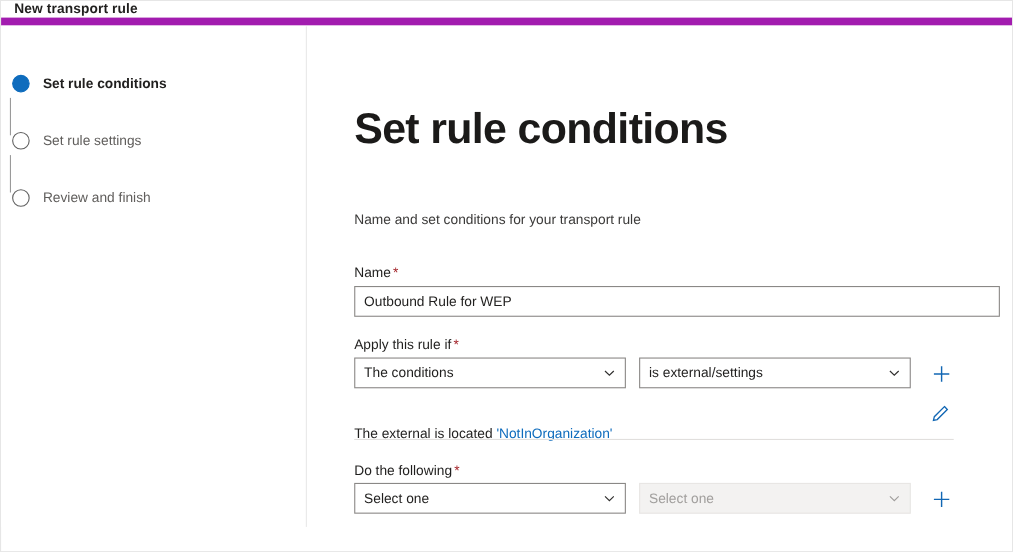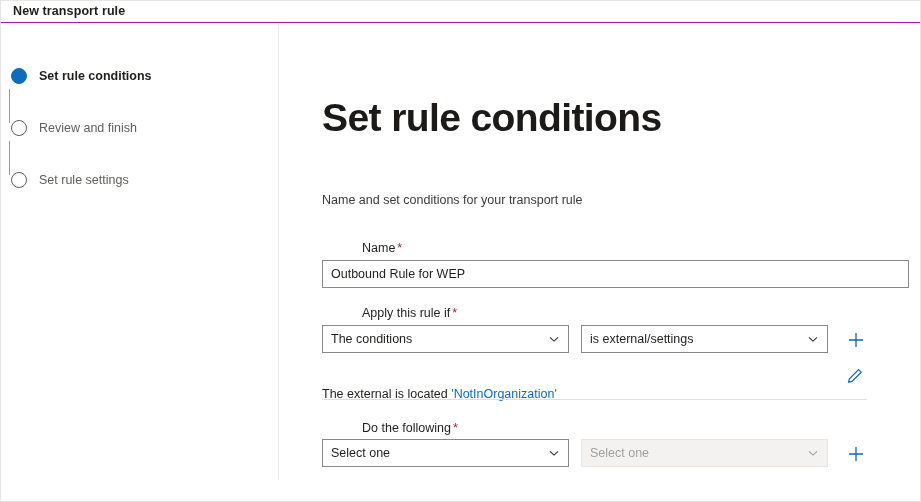--- a/index.html
+++ b/index.html
@@ -25,21 +25,21 @@
     overflow: hidden;
   }
 
   
   .titlebar {
     position: absolute;
     left: 0; top: 0;
     width: 921px;
     height: 22px;
     background: #ffffff;
-    border-bottom: 1px solid #a21caf;
+    border-bottom: 7px solid #a21caf;
     box-sizing: border-box;
     display: flex;
     align-items: center;
   }
   .titlebar-title {
     padding-left: 12px;
     font-size: 12.5px;
     font-weight: bold;
     color: #201f1e;
     letter-spacing: .1px;
@@ -136,21 +136,20 @@
     white-space: nowrap;
   }
 
   
   .field-label {
     position: absolute;
     font-size: 12.5px;
     color: #201f1e;
     white-space: nowrap;
     font-weight: normal;
-    margin-left: 40px;
   }
   .req-star {
     color: #a4262c;
     font-size: 12.5px;
     margin-left: 2px;
   }
 
   .text-input {
     position: absolute;
     box-sizing: border-box;
@@ -272,26 +271,26 @@
 
     <div class="steps">
 
       <div class="step">
         <span class="step-marker active"></span>
         <span class="step-label current">Set rule conditions</span>
       </div>
 
       <div class="step">
         <span class="step-marker inactive"></span>
-        <span class="step-label">Review and finish</span>
+        <span class="step-label">Set rule settings</span>
       </div>
 
       <div class="step">
         <span class="step-marker inactive"></span>
-        <span class="step-label">Set rule settings</span>
+        <span class="step-label">Review and finish</span>
       </div>
 
     </div>
   </div>
 
   <div class="content-pane">
 
     <div class="page-heading">Set rule conditions</div>
     <div class="page-subtext">Name and set conditions for your transport rule</div>
 

